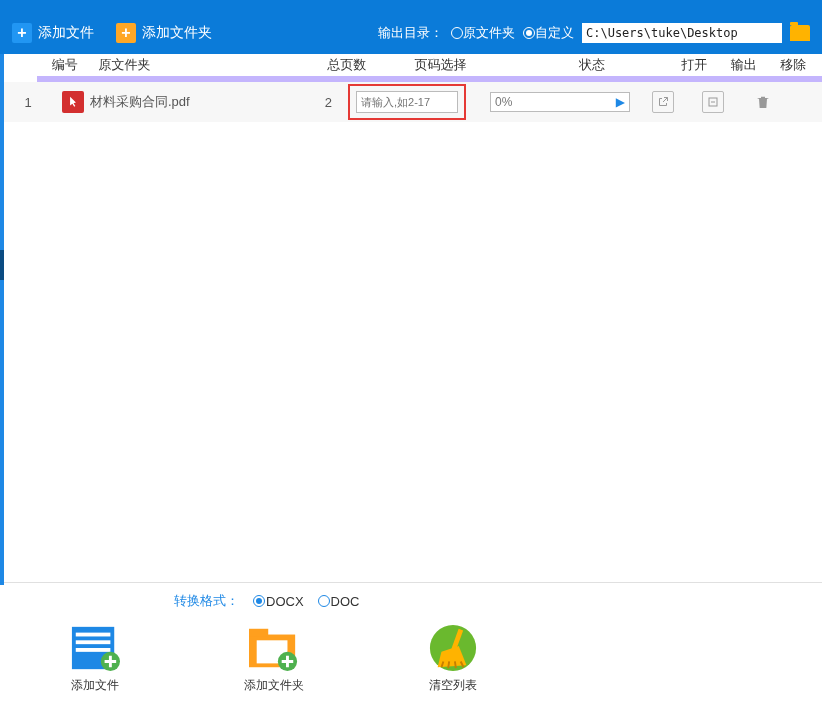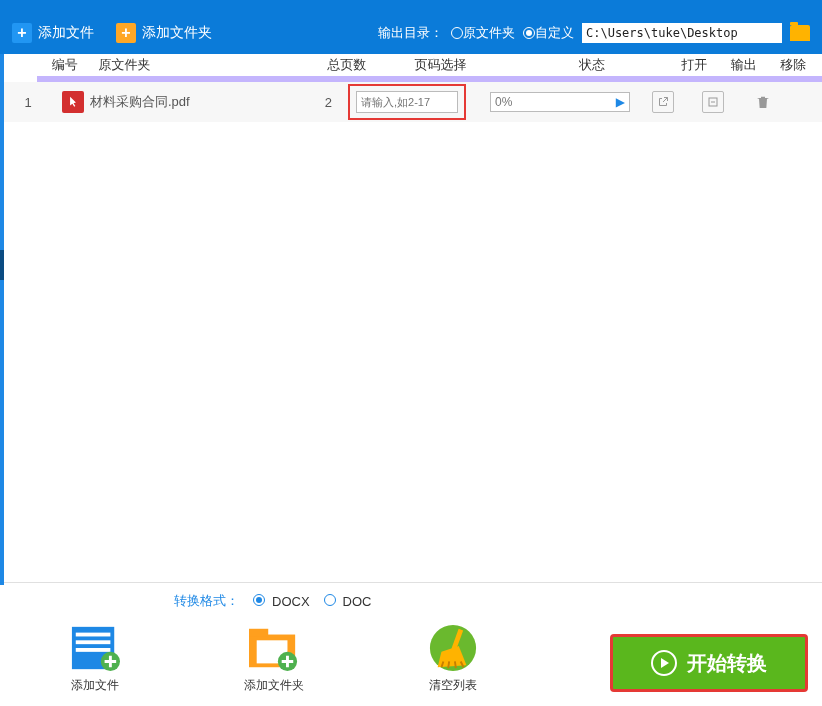--- a/index.html
+++ b/index.html
@@ -56,21 +56,21 @@
 
 .left-edge { position:absolute; left:0; top:54px; width:4px; height:531px; background:#1e88e5; }
 .left-edge-dark { position:absolute; left:0; top:250px; width:4px; height:30px; background:#0b4c82; }
 
 .bottom {
   position: absolute; bottom: 0; left: 4px; right: 0; height: 124px;
   border-top: 1px solid #e0e0e0; background: #fff;
 }
 .format-row { height: 36px; display:flex; align-items:center; justify-content:flex-start; gap:14px; padding-left:170px; font-size:13px; color:#333; }
 .format-label { color:#1e88e5; }
-.fmt-radio { display:flex; align-items:flex-start; gap:7px; cursor:pointer; }
+.fmt-radio { display:flex; align-items:center; gap:1px; cursor:pointer; }
 .fmt-o { width:12px; height:12px; border:1.5px solid #1e88e5; border-radius:50%; display:inline-flex; align-items:center; justify-content:center; }
 .fmt-o.sel::after { content:""; width:6px; height:6px; background:#1e88e5; border-radius:50%; }
 
 .bottom-icons { display:flex; align-items:flex-start; gap:120px; padding-left:62px; padding-top:4px; }
 .bi { display:flex; flex-direction:column; align-items:center; gap:4px; cursor:pointer; }
 .bi-icon { width:58px; height:50px; }
 .bi-label { font-size:12px; color:#333; }
 
 .start-btn {
   position:absolute; right:14px; bottom:14px; width:198px; height:58px;
@@ -212,17 +212,13 @@
       <svg class="bi-icon" viewBox="0 0 60 52">
         <circle cx="30" cy="26" r="24" fill="#6ab92e"></circle>
         <rect x="32" y="6" width="5" height="22" fill="#ffb300" transform="rotate(20 34 17)"></rect>
         <path d="M18 30 L36 24 L44 44 L14 46 Z" fill="#ffb300"></path>
         <path d="M20 40 L18 46 M26 40 L25 47 M32 40 L33 47 M38 40 L41 46" stroke="#c77f00" stroke-width="2"></path>
       </svg>
       <span class="bi-label">清空列表</span>
     </div>
   </div>
 
-  <div class="start-btn">
-    <span class="play-c"></span>
-    <span>开始转换</span>
-  </div>
 </div>
 
 </body></html>

